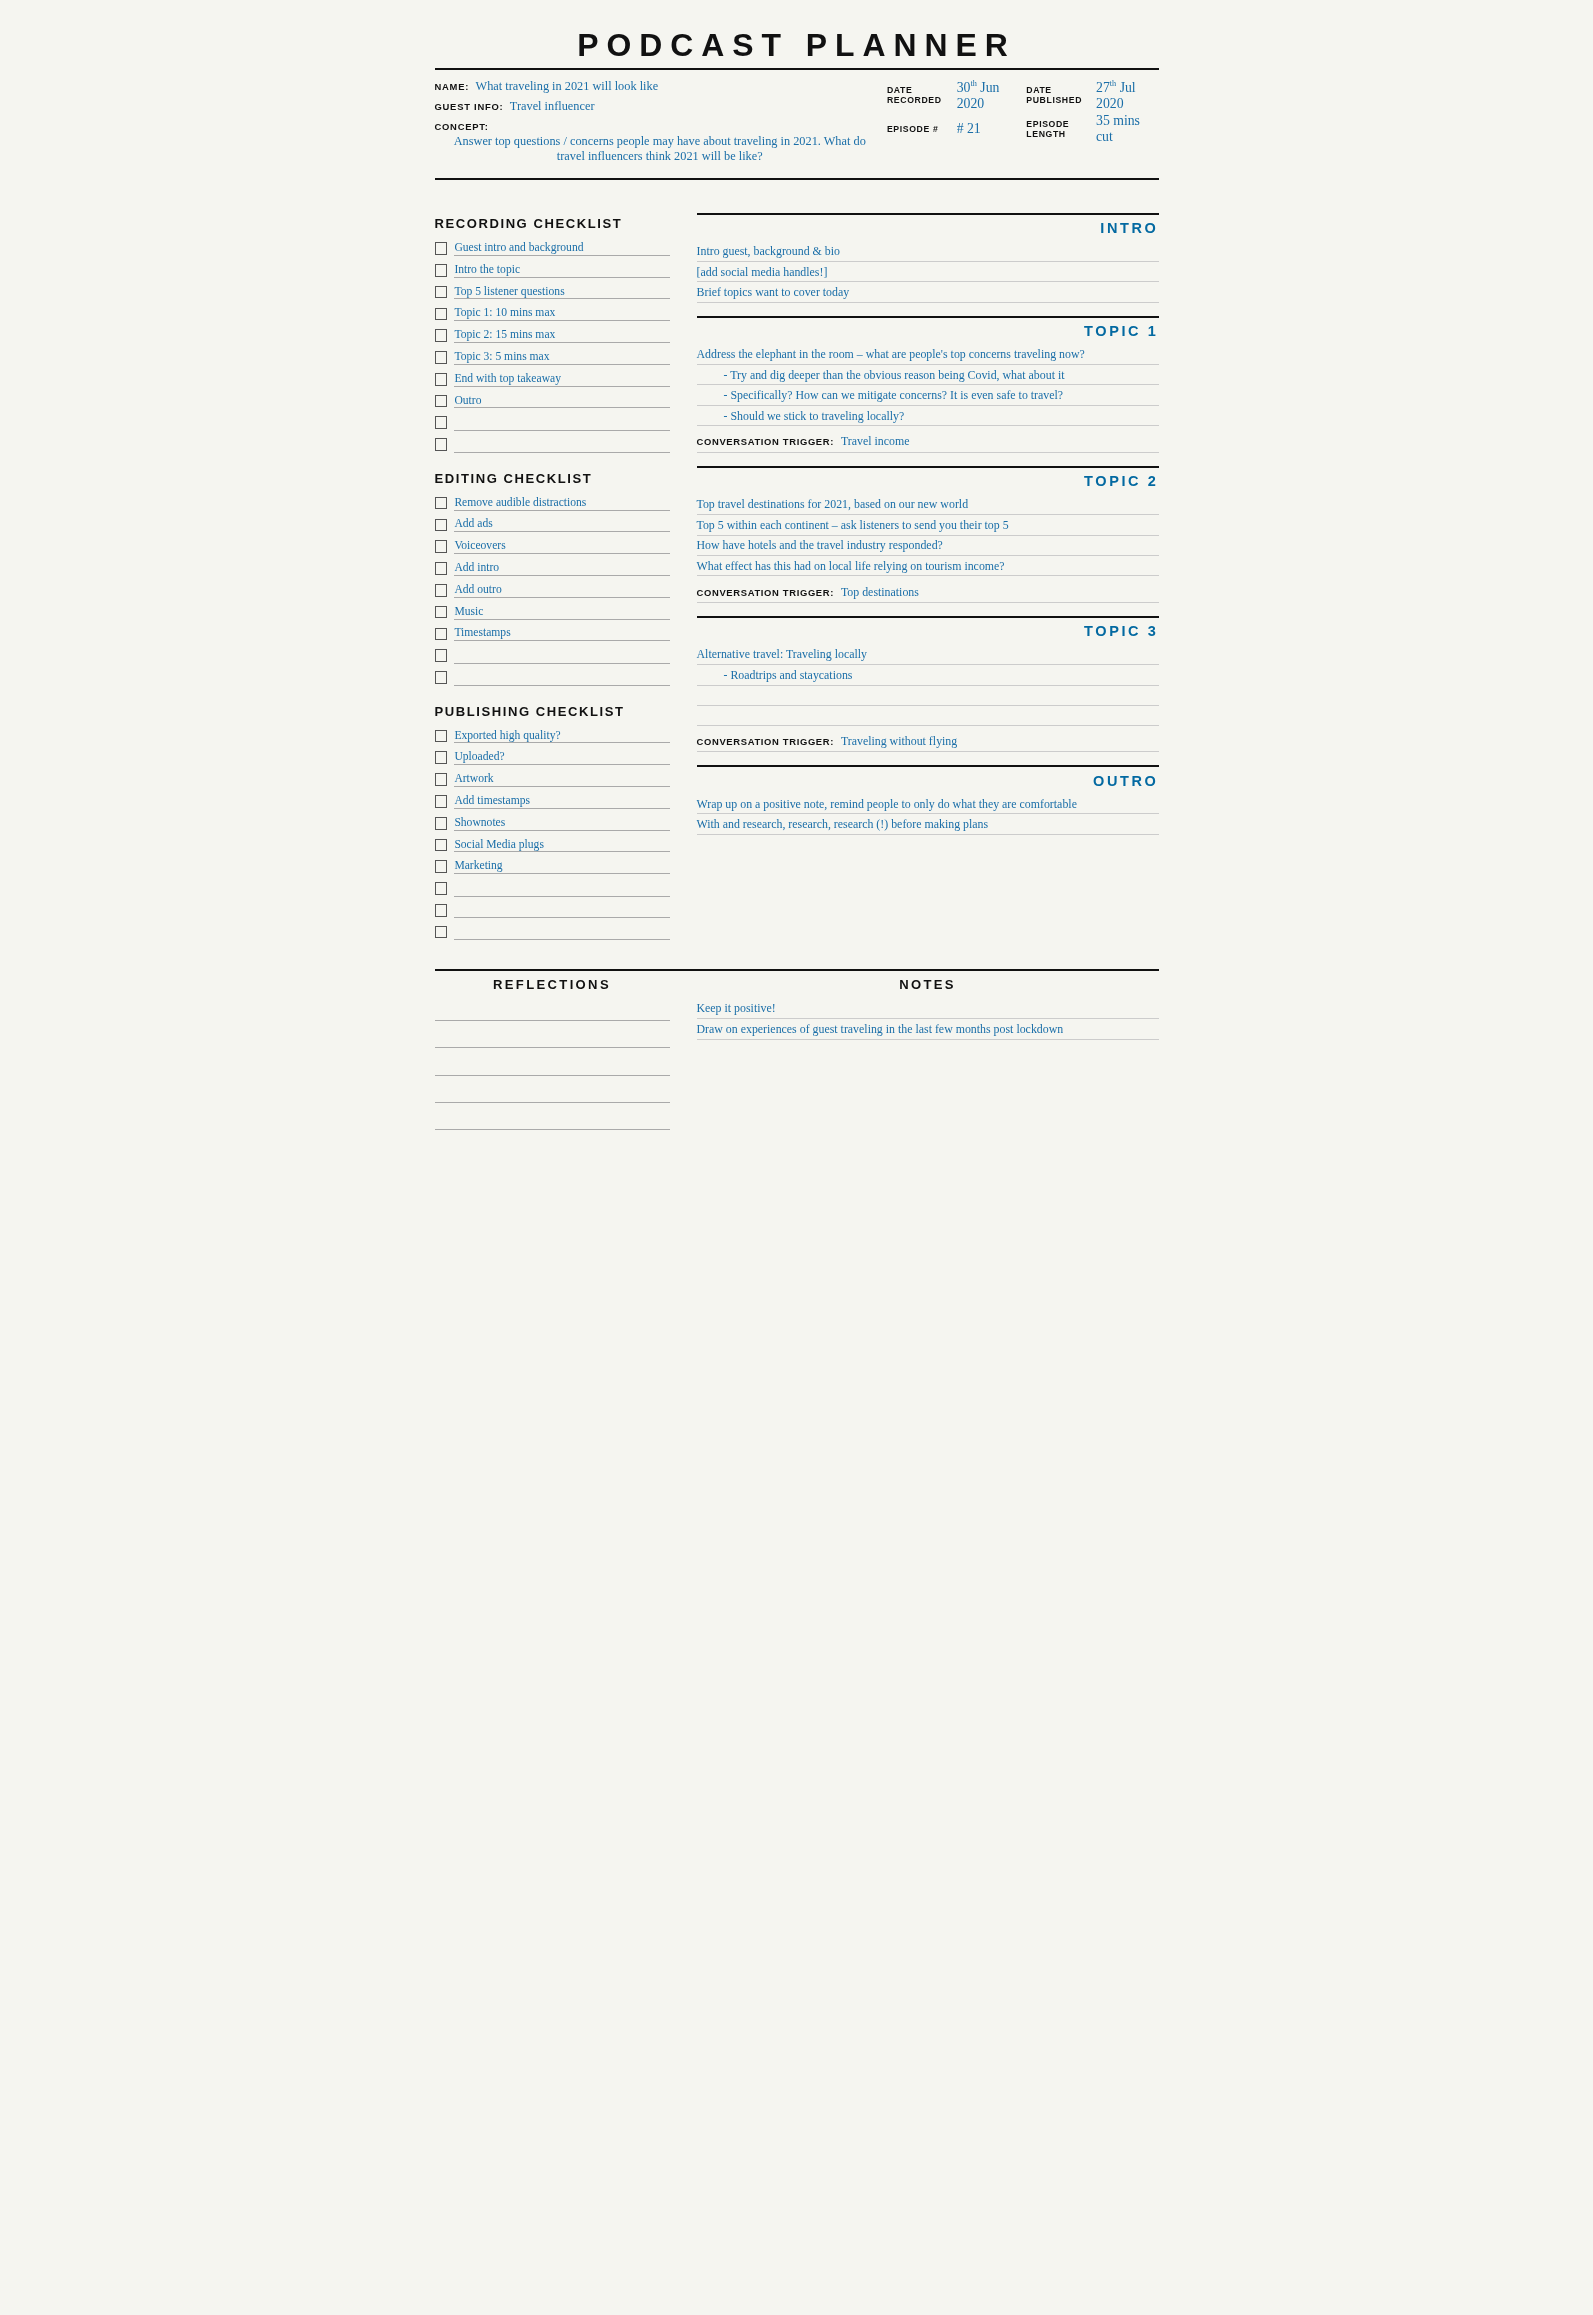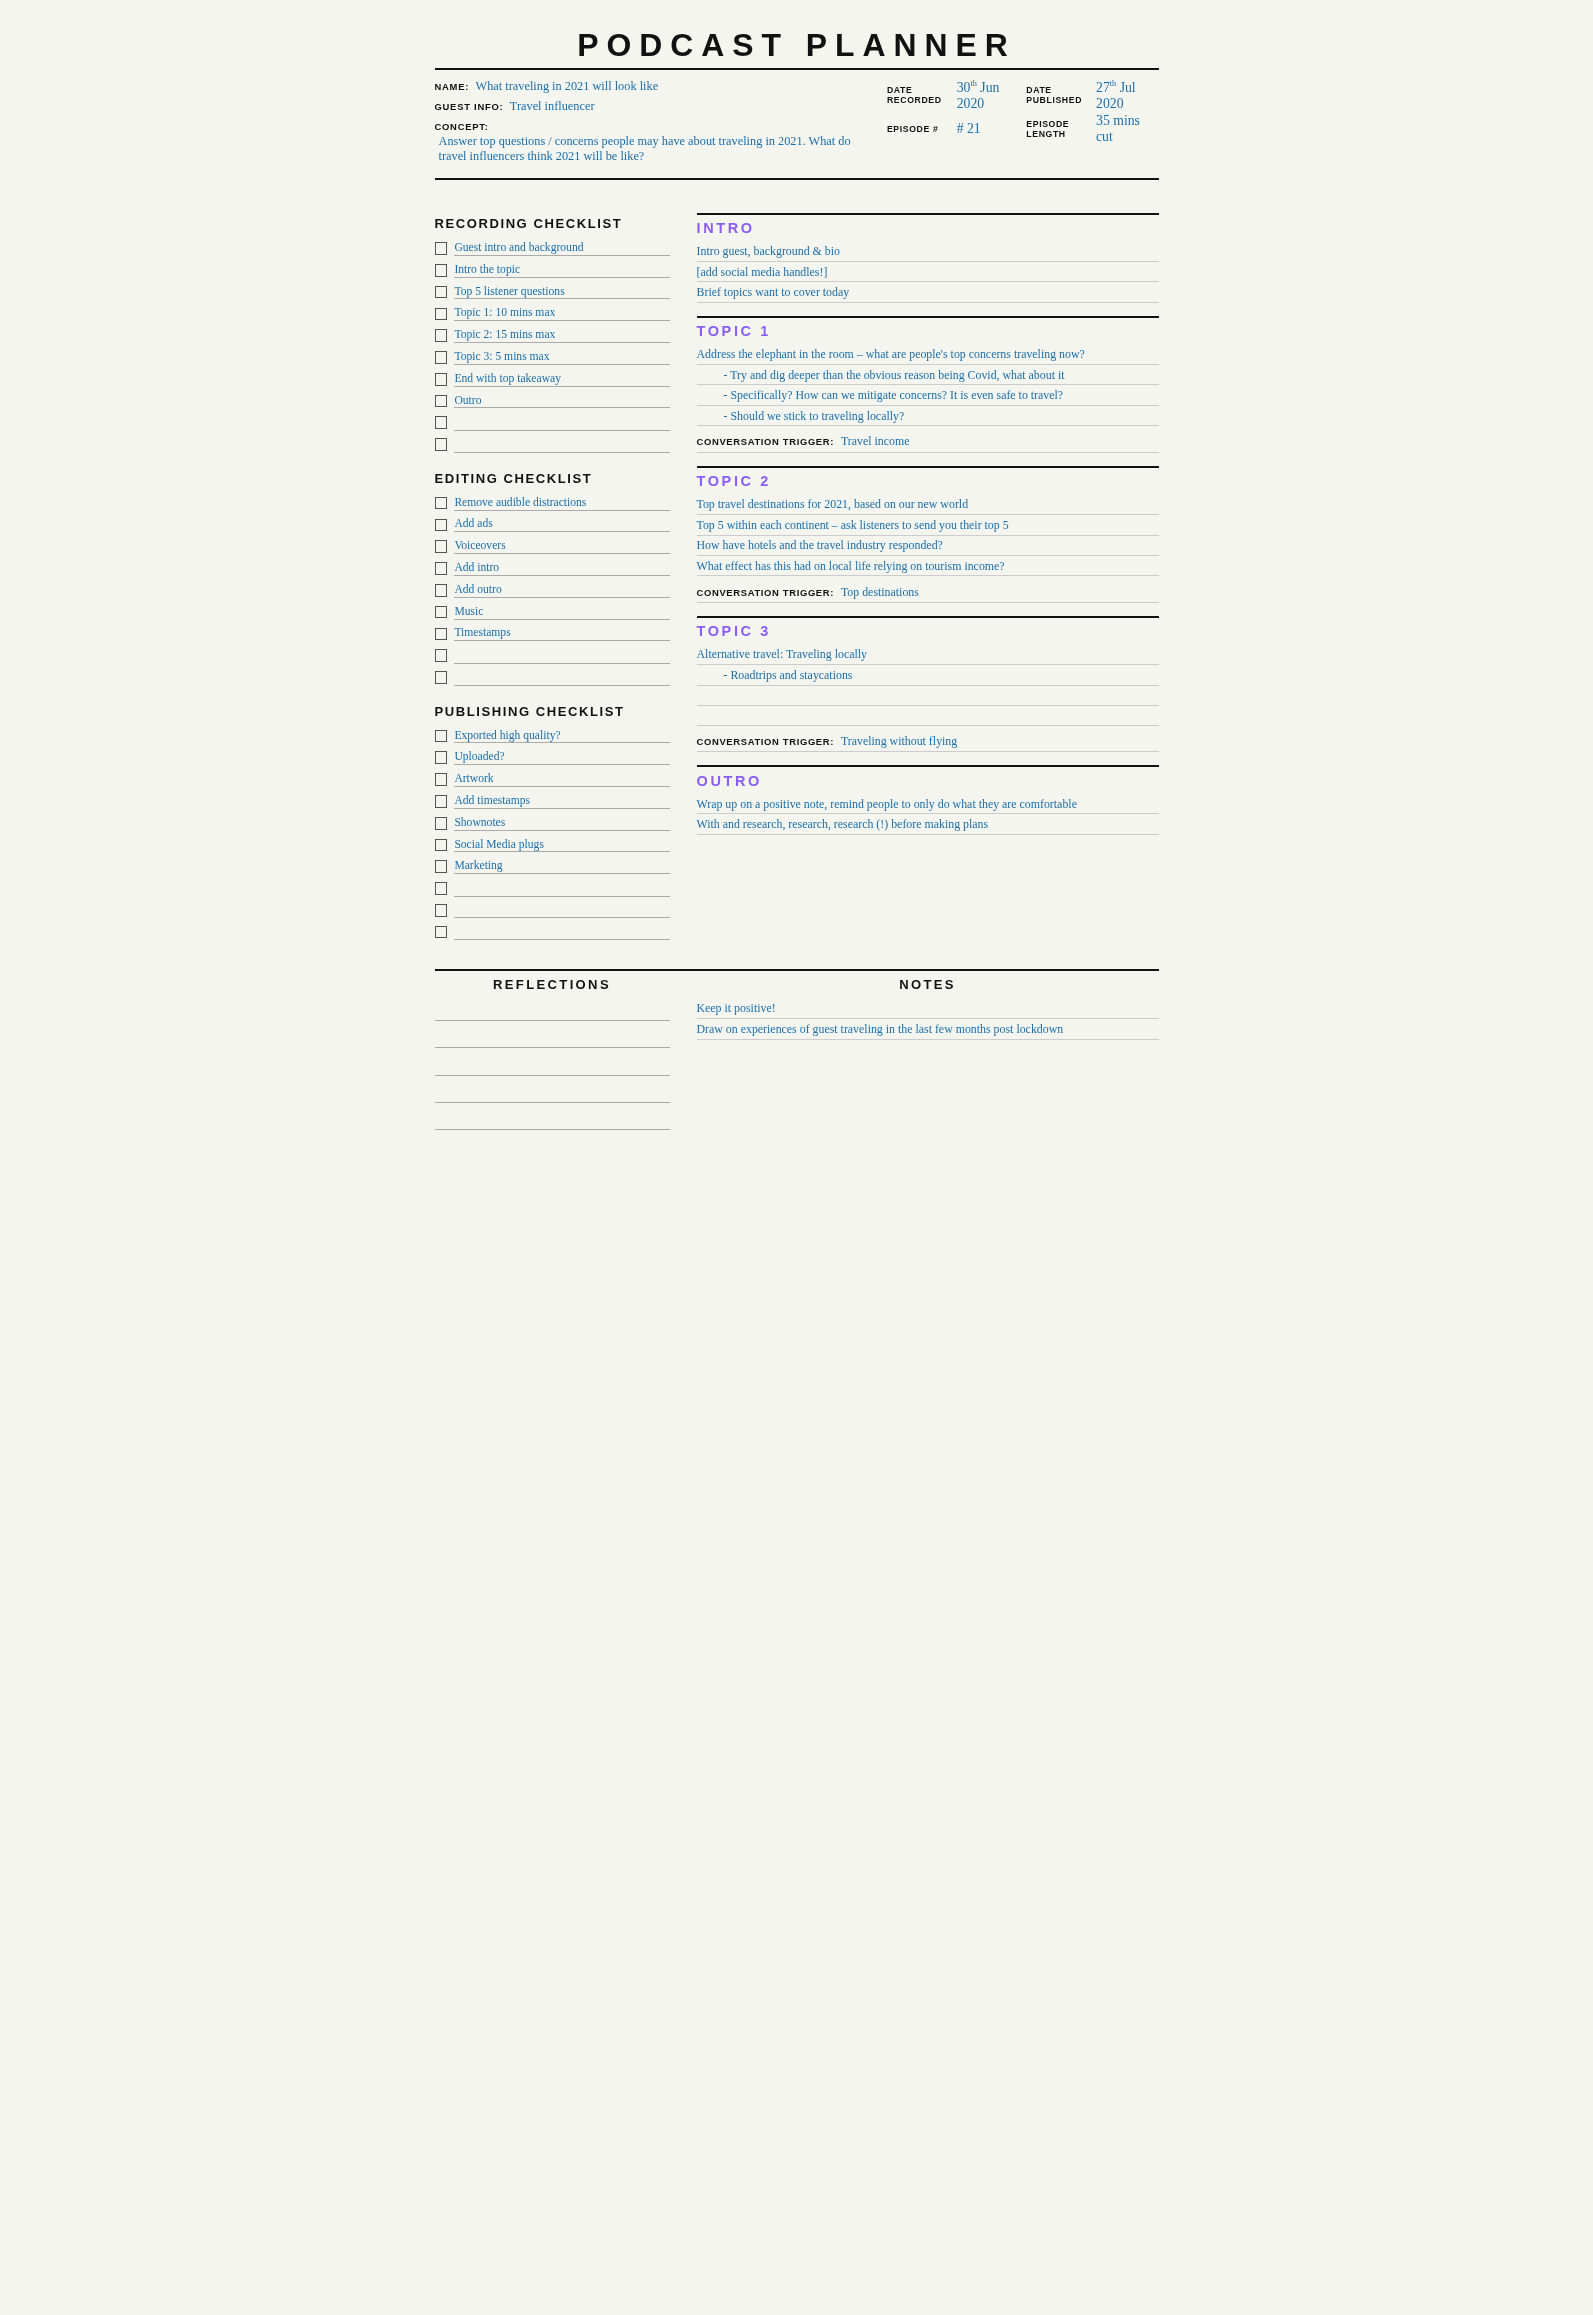--- a/index.html
+++ b/index.html
@@ -51,22 +51,23 @@
       color: #111;
     }
     .header-value {
       font-family: 'Segoe Script', 'Comic Sans MS', cursive;
       color: #1a6ea8;
       font-size: 0.85rem;
       margin-left: 3.6px;
     }
     .header-value.multiline {
       display: block;
-      margin-left: 4px;
+      margin-left: 16px;
       margin-top: 1.8px;
+      text-align: center;
     }
     .header-right-label {
       font-family: Arial, sans-serif;
       font-weight: 700;
       text-transform: uppercase;
       font-size: 0.6rem;
       letter-spacing: 0.07em;
       color: #111;
       align-self: center;
     }
@@ -103,22 +104,22 @@
       color: #111;
       margin-bottom: 7.2px;
       margin-top: 16.3px;
     }
     .right-section-title {
       font-family: Arial, sans-serif;
       font-weight: 700;
       letter-spacing: 0.18em;
       font-size: 1rem;
       text-transform: uppercase;
-      color: #8b5cf6;
-      text-align: left;
+      color: #0369a1;
+      text-align: right;
       margin-bottom: 5.4px;
       margin-top: 12.7px;
       border-top: 2.7px solid #111;
       padding-top: 5.4px;
     }
 
     
     .checklist {
       list-style: none;
       margin-bottom: 9px;

